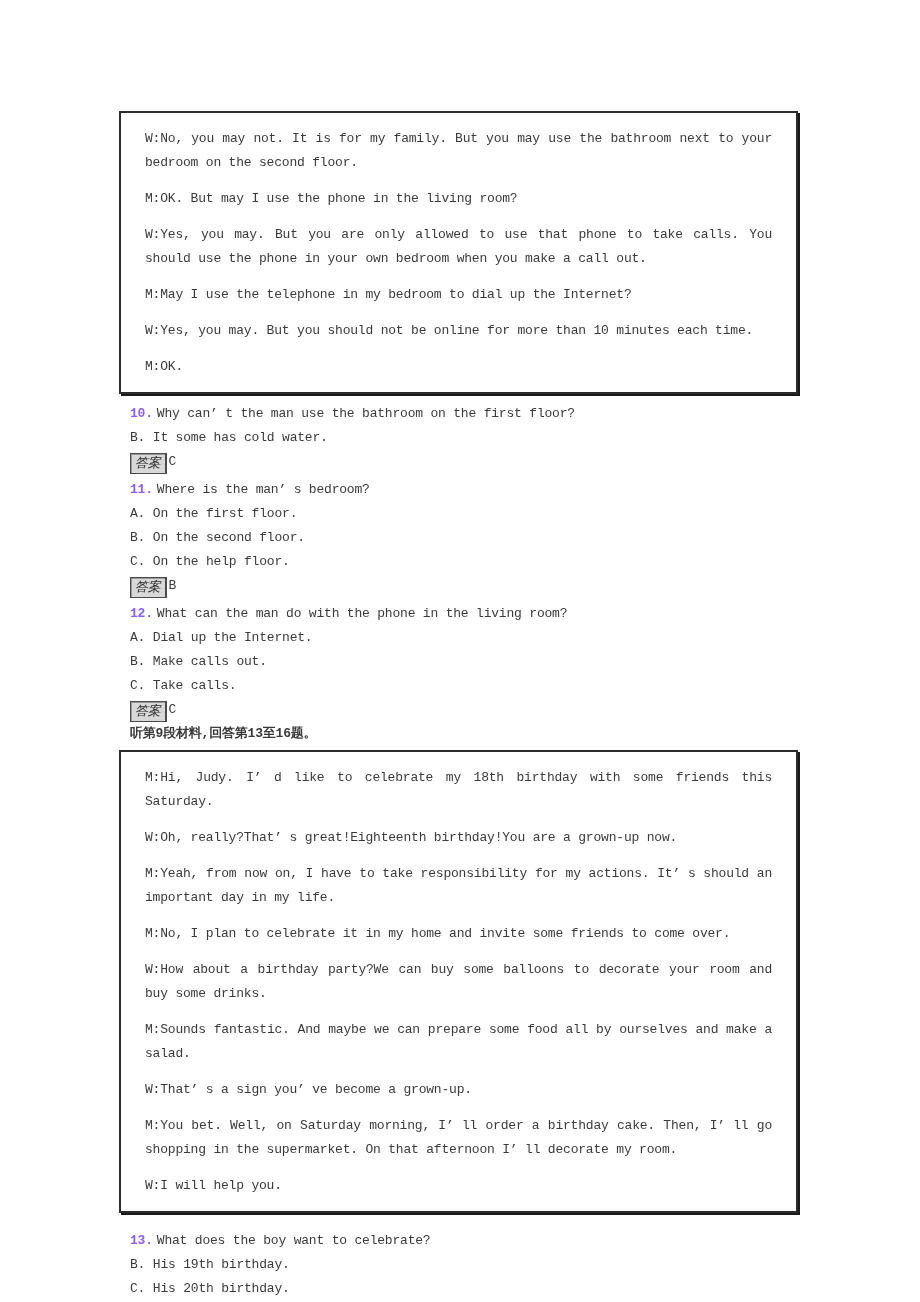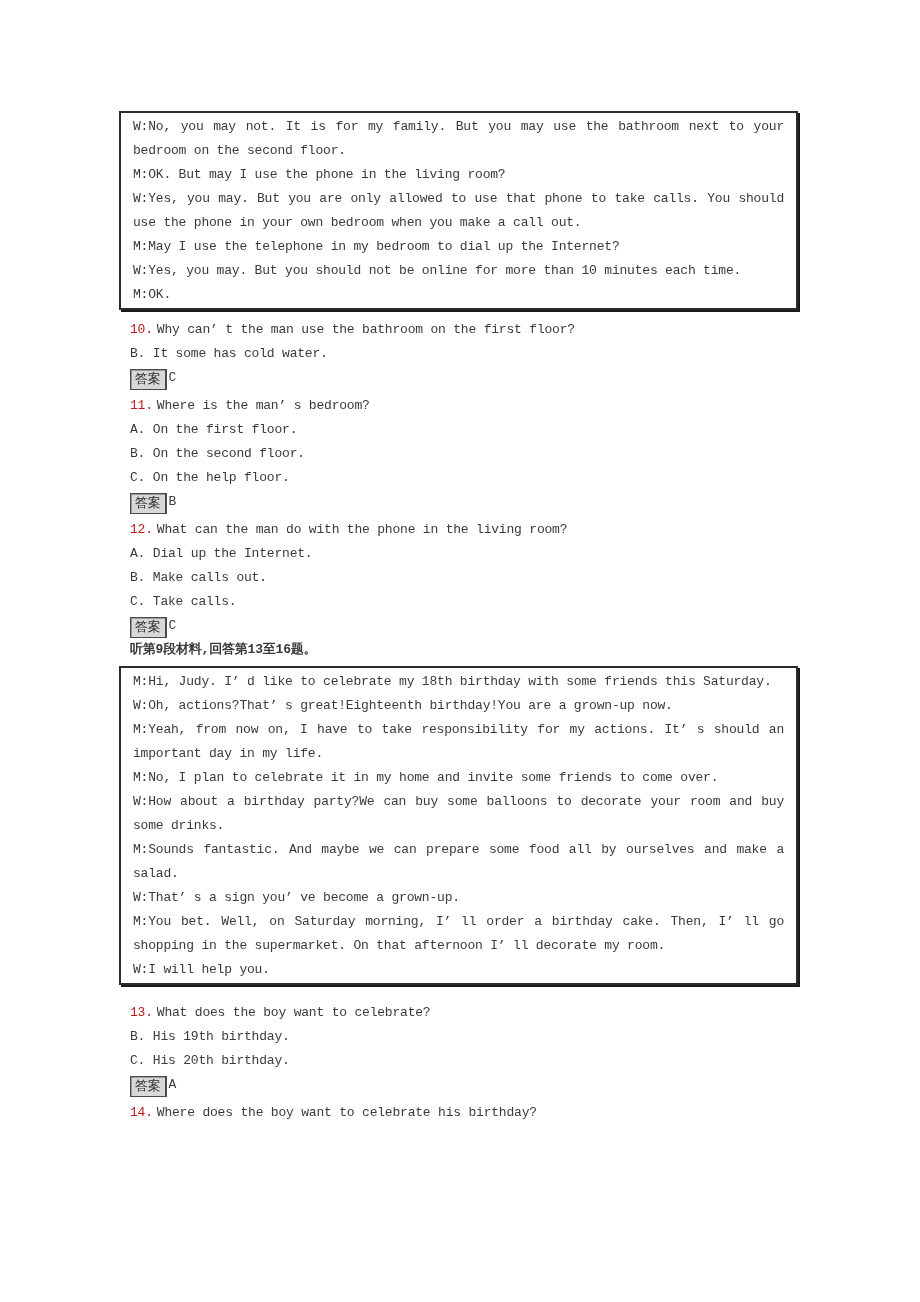--- a/index.html
+++ b/index.html
@@ -14,46 +14,47 @@
 
   .dialog-box {
     box-sizing: border-box;
     width: 679px;
     border: 2px solid #2c2c2c;
     box-shadow: 2px 2px 0 #1b1b1b;
     padding: 2px 12px 1px 12px;
     background: #fff;
   }
   .dialog-box p {
-    margin: 0;
+    margin: 12px;
     font-size: 13px;
     letter-spacing: -0.2px;
     line-height: 24px;
     text-align: justify;
     color: #3a3a3a;
   }
 
   .qblock { margin: 4px 0 0 11px; }
   .qblock p, .note { margin: 0; font-size: 13px; letter-spacing: -0.2px; line-height: 24px; color: #3a3a3a; }
-  .qnum { font-weight: normal; color: #b91c1c; margin-right: 4px; }
+  .qnum { font-weight: bold; color: #8b5cf6; margin-right: 4px; }
   .note { margin-left: 11px; font-weight: bold; }
   .spacer-box2 { height: 4px; }
 
   .ans-badge {
     display: inline-block;
     background: #d8d8d8;
     border: 1px solid #4a4a4a;
     border-right-width: 2px;
     border-bottom-width: 1px;
     box-shadow: 1px 1px 0 #9a9a9a inset;
     padding: 0 4px;
     line-height: 19px;
     color: #2a2a2a;
     margin-right: 2px;
     vertical-align: -2px;
+    font-style: italic;
   }
   .ans-letter { color: #3a3a3a; }
 </style>
 </head>
 <body>
 
 <div class="page">
   <div class="content">
 
     <div class="dialog-box">
@@ -86,21 +87,21 @@
       <p>C. Take calls.</p>
       <p><span class="ans-badge">答案</span><span class="ans-letter">C</span></p>
     </div>
 
     <p class="note">听第9段材料,回答第13至16题。</p>
 
     <div class="spacer-box2"></div>
 
     <div class="dialog-box">
       <p>M:Hi, Judy. I’ d like to celebrate my 18th birthday with some friends this Saturday.</p>
-      <p>W:Oh, actions?That’ s great!Eighteenth birthday!You are a grown-up now.</p>
+      <p>W:Oh, really?That’ s great!Eighteenth birthday!You are a grown-up now.</p>
       <p>M:Yeah, from now on, I have to take responsibility for my actions. It’ s should an important day in my life.</p>
       <p>M:No, I plan to celebrate it in my home and invite some friends to come over.</p>
       <p>W:How about a birthday party?We can buy some balloons to decorate your room and buy some drinks.</p>
       <p>M:Sounds fantastic. And maybe we can prepare some food all by ourselves and make a salad.</p>
       <p>W:That’ s a sign you’ ve become a grown-up.</p>
       <p>M:You bet. Well, on Saturday morning, I’ ll order a birthday cake. Then, I’ ll go shopping in the supermarket. On that afternoon I’ ll decorate my room.</p>
       <p>W:I will help you.</p>
     </div>
 
     <div class="qblock" style="margin-top:16px;">

